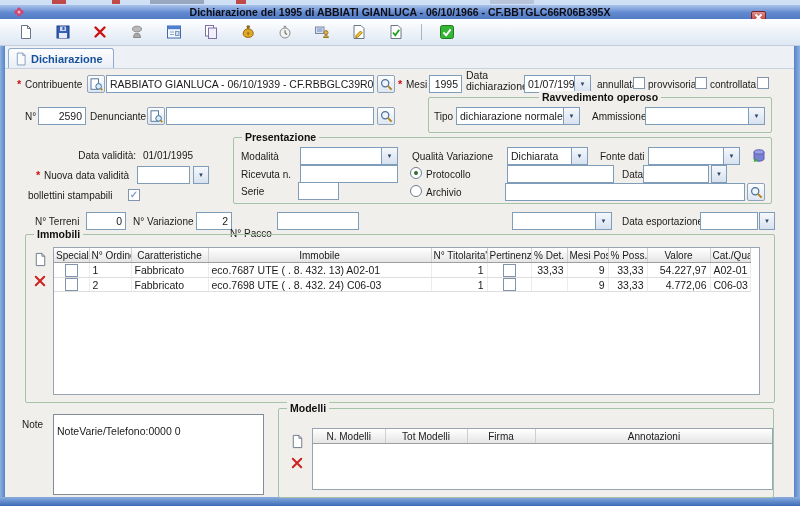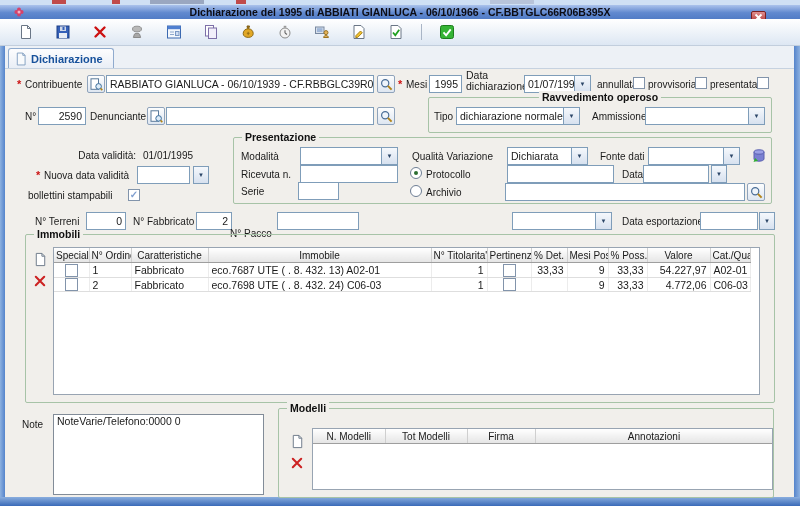--- a/index.html
+++ b/index.html
@@ -87,21 +87,21 @@
              border-bottom:1px solid #9e9e9e; font-size:10px; font-weight:normal;
              padding:1px 2px; height:12px; white-space:nowrap; overflow:hidden; }
   .grid td { border-right:1px solid #ececec; border-bottom:1px solid #dedede; font-size:10.5px;
              padding:0 3px; height:13px; white-space:nowrap; overflow:hidden; }
   .grid td.r { text-align:right; }
   .grid td.c { text-align:center; }
   .cellcb { display:inline-block; width:11px; height:11px; border:1px solid #8294ab;
             background:#fff; vertical-align:middle; }
 
   .notebox { position:absolute; border:1px solid #828c98; background:#fff; font-size:10.5px;
-             padding:0 3px; box-sizing:border-box; overflow:hidden; }
+             padding:10px 3px; box-sizing:border-box; overflow:hidden; }
 </style>
 </head>
 <body>
 
 <div id="canvas">
 
   <div class="sliver">
     <div class="art" style="left:52px;width:14px;background:#c04a4a"></div>
     <div class="art" style="left:112px;width:8px;background:#c04a4a"></div>
     <div class="art" style="left:150px;width:54px;background:#9aa7c0"></div>
@@ -256,21 +256,21 @@
     <div class="ctext">
         <span>01/07/1996</span>
       </div>
     <div class="carrow">▼</div>
   </div>
 
   <span class="lbl" style="left:597px;top:79px">annullata</span>
   <span class="cb" style="left:633px;top:77px"></span>
   <span class="lbl" style="left:648px;top:79px">provvisoria</span>
   <span class="cb" style="left:695px;top:77px"></span>
-  <span class="lbl" style="left:710px;top:79px">presentata</span>
+  <span class="lbl" style="left:710px;top:79px">controllata</span>
   <span class="cb" style="left:757px;top:77px"></span>
 
   <span class="lbl" style="left:25px;top:111px">N°</span>
   <div class="inp right" style="left:38px;top:107px;width:48px">
     <span>2590</span>
   </div>
   <span class="lbl" style="left:90px;top:111px">Denunciante</span>
   <button class="sbtn" style="left:147px;top:107px">
     <svg width="13" height="13" viewBox="0 0 13 13">
       <rect x="1" y="0.8" width="7.5" height="10.5" fill="#fff" stroke="#5a7a9a"></rect>
@@ -379,21 +379,21 @@
     <svg width="13" height="13" viewBox="0 0 13 13">
       <circle cx="5.2" cy="5.2" r="3.6" fill="#eef4fb" stroke="#4a6d96" stroke-width="1.2"></circle>
       <line x1="7.9" y1="7.9" x2="11.6" y2="11.6" stroke="#b38417" stroke-width="2"></line>
     </svg>
   </button>
 
   <span class="lbl" style="left:35px;top:216px">N° Terreni</span>
   <div class="inp right" style="left:86px;top:212px;width:40px">
     <span>0</span>
   </div>
-  <span class="lbl" style="left:133px;top:216px">N° Fabbricato</span>
+  <span class="lbl" style="left:133px;top:216px">N° Variazione</span>
   <div class="inp right" style="left:196px;top:212px;width:36px">
     <span>2</span>
   </div>
   <span class="lbl" style="left:230px;top:228px">N° Pacco</span>
   <div class="inp" style="left:277px;top:212px;width:82px">
     <span></span>
   </div>
   <div class="combo" style="left:512px;top:212px;width:100px">
     <div class="ctext">
         <span></span>

